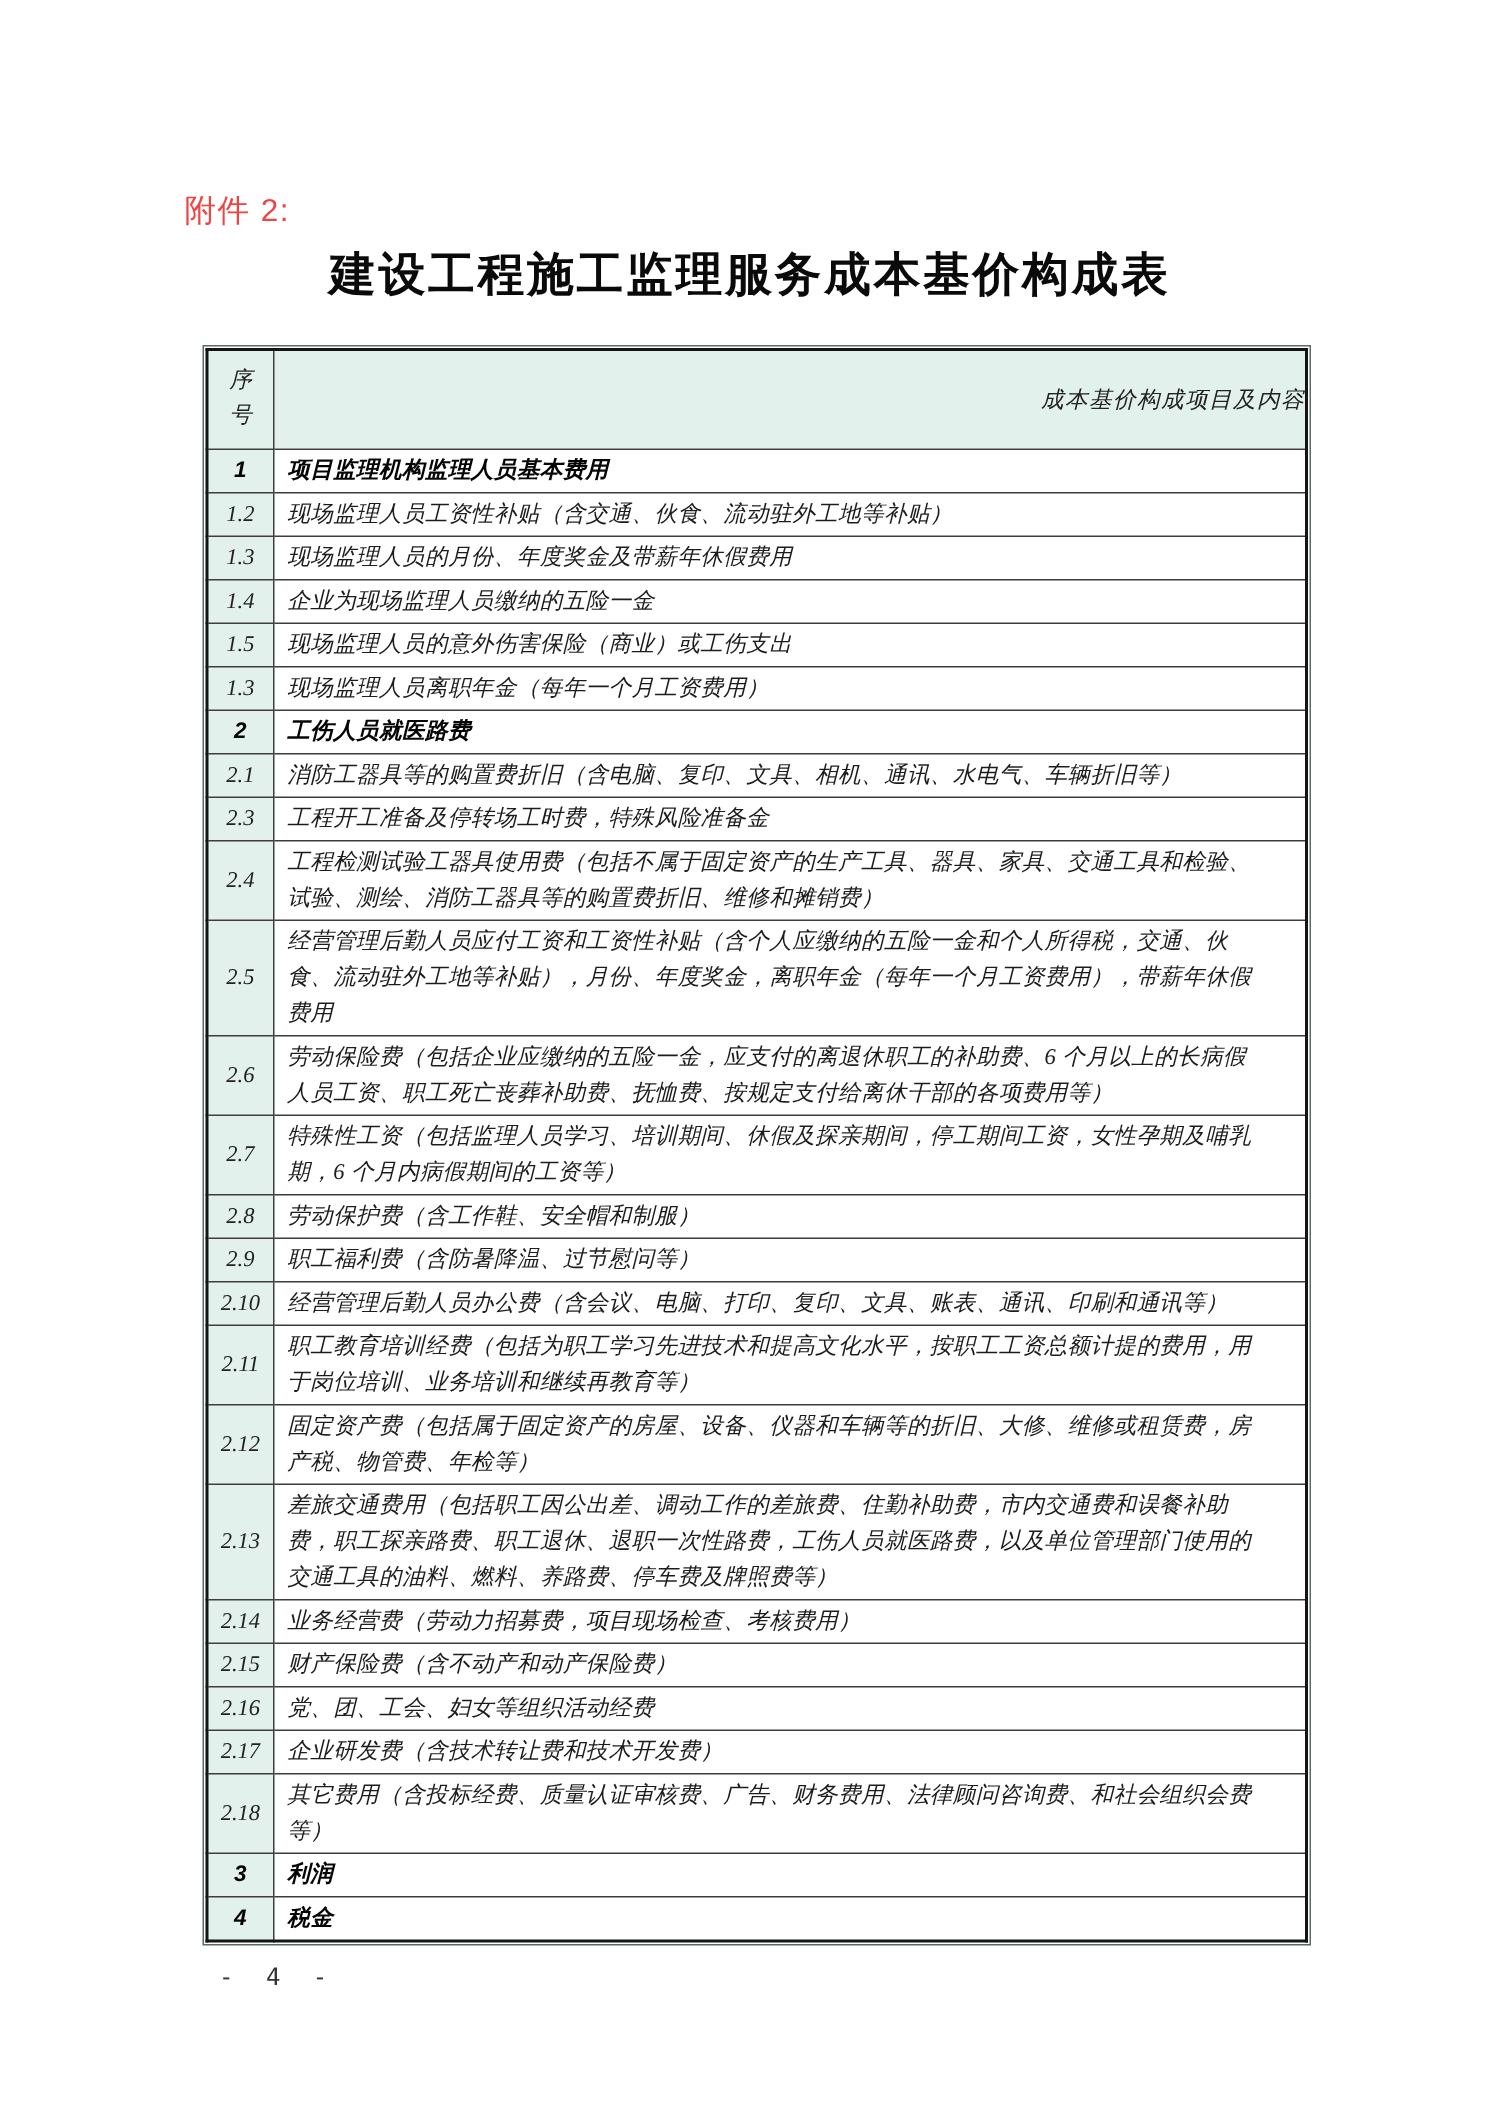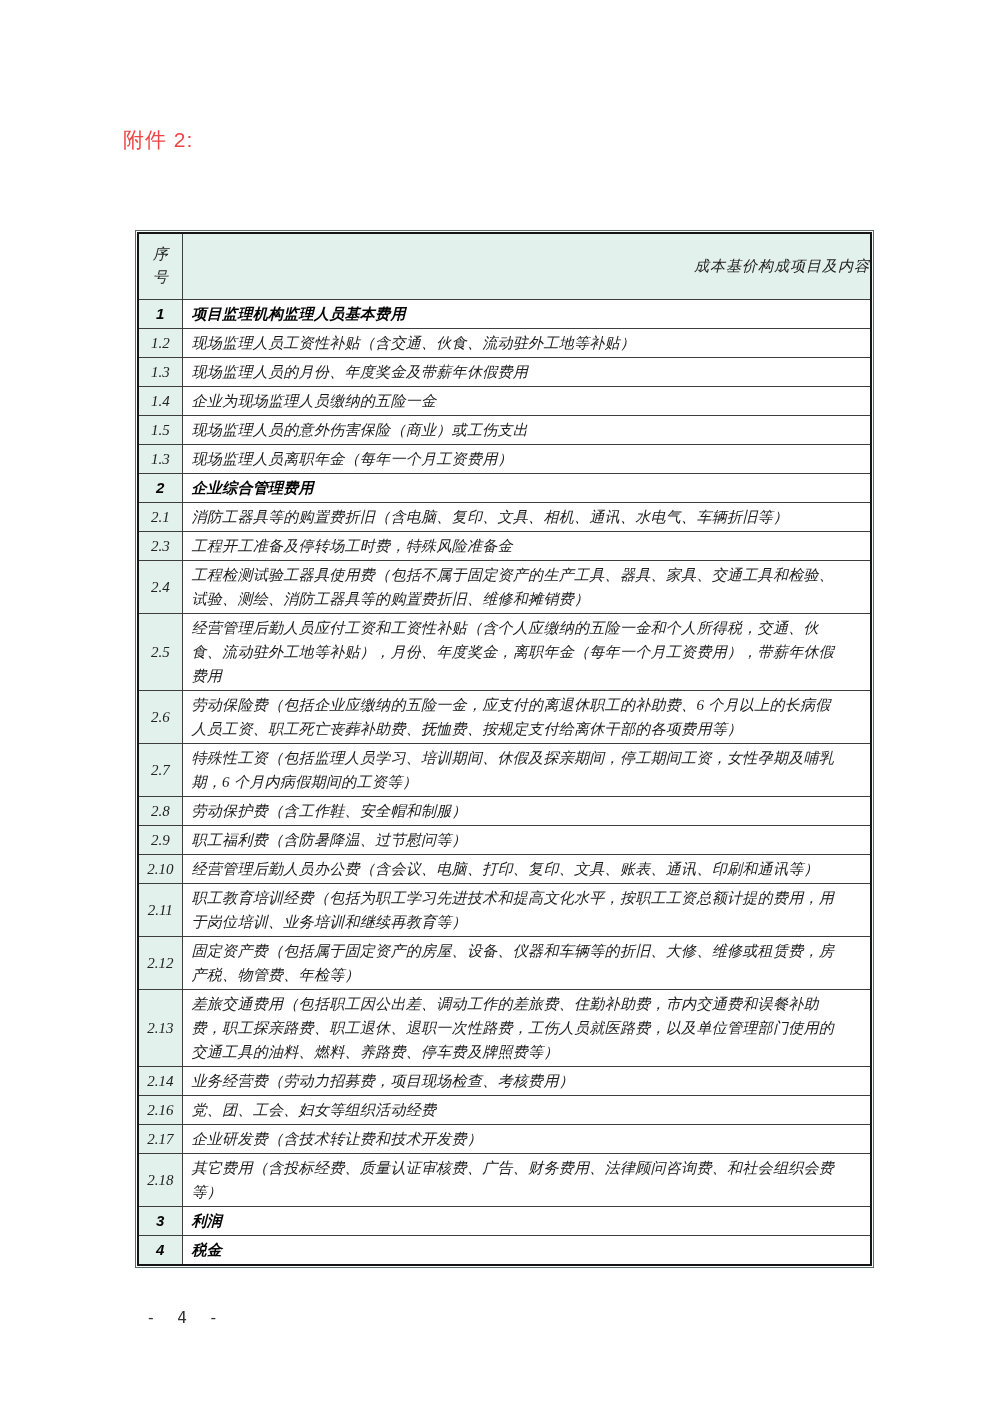--- a/index.html
+++ b/index.html
@@ -103,20 +103,21 @@
     font-family: "DejaVu Sans Mono", "Liberation Mono", monospace;
   }
 </style>
 </head>
 <body>
 
 <div class="page">
 
   <div class="attachment-label">附件 2:</div>
 
+  <div class="doc-title">建设工程施工监理服务成本基价构成表</div>
 
   <table class="cost-table">
     <colgroup>
       <col class="c-num">
       <col class="c-content">
     </colgroup>
     <thead>
       <tr>
         <th class="head-num">
           <div class="vert">序号</div>
@@ -144,21 +145,21 @@
         <tr>
           <td class="num-cell">1.5</td>
           <td class="content-cell">现场监理人员的意外伤害保险（商业）或工伤支出</td>
         </tr>
         <tr>
           <td class="num-cell">1.3</td>
           <td class="content-cell">现场监理人员离职年金（每年一个月工资费用）</td>
         </tr>
         <tr class="section-row">
           <td class="num-cell">2</td>
-          <td class="content-cell">企业综合管理费用</td>
+          <td class="content-cell">工伤人员就医路费</td>
         </tr>
         <tr>
           <td class="num-cell">2.1</td>
           <td class="content-cell">消防工器具等的购置费折旧（含电脑、复印、文具、相机、通讯、水电气、车辆折旧等）</td>
         </tr>
         <tr>
           <td class="num-cell">2.3</td>
           <td class="content-cell">工程开工准备及停转场工时费，特殊风险准备金</td>
         </tr>
         <tr>
@@ -199,20 +200,24 @@
         </tr>
         <tr>
           <td class="num-cell">2.13</td>
           <td class="content-cell">差旅交通费用（包括职工因公出差、调动工作的差旅费、住勤补助费，市内交通费和误餐补助费，职工探亲路费、职工退休、退职一次性路费，工伤人员就医路费，以及单位管理部门使用的交通工具的油料、燃料、养路费、停车费及牌照费等）</td>
         </tr>
         <tr>
           <td class="num-cell">2.14</td>
           <td class="content-cell">业务经营费（劳动力招募费，项目现场检查、考核费用）</td>
         </tr>
         <tr>
+          <td class="num-cell">2.15</td>
+          <td class="content-cell">财产保险费（含不动产和动产保险费）</td>
+        </tr>
+        <tr>
           <td class="num-cell">2.16</td>
           <td class="content-cell">党、团、工会、妇女等组织活动经费</td>
         </tr>
         <tr>
           <td class="num-cell">2.17</td>
           <td class="content-cell">企业研发费（含技术转让费和技术开发费）</td>
         </tr>
         <tr>
           <td class="num-cell">2.18</td>
           <td class="content-cell">其它费用（含投标经费、质量认证审核费、广告、财务费用、法律顾问咨询费、和社会组织会费等）</td>

